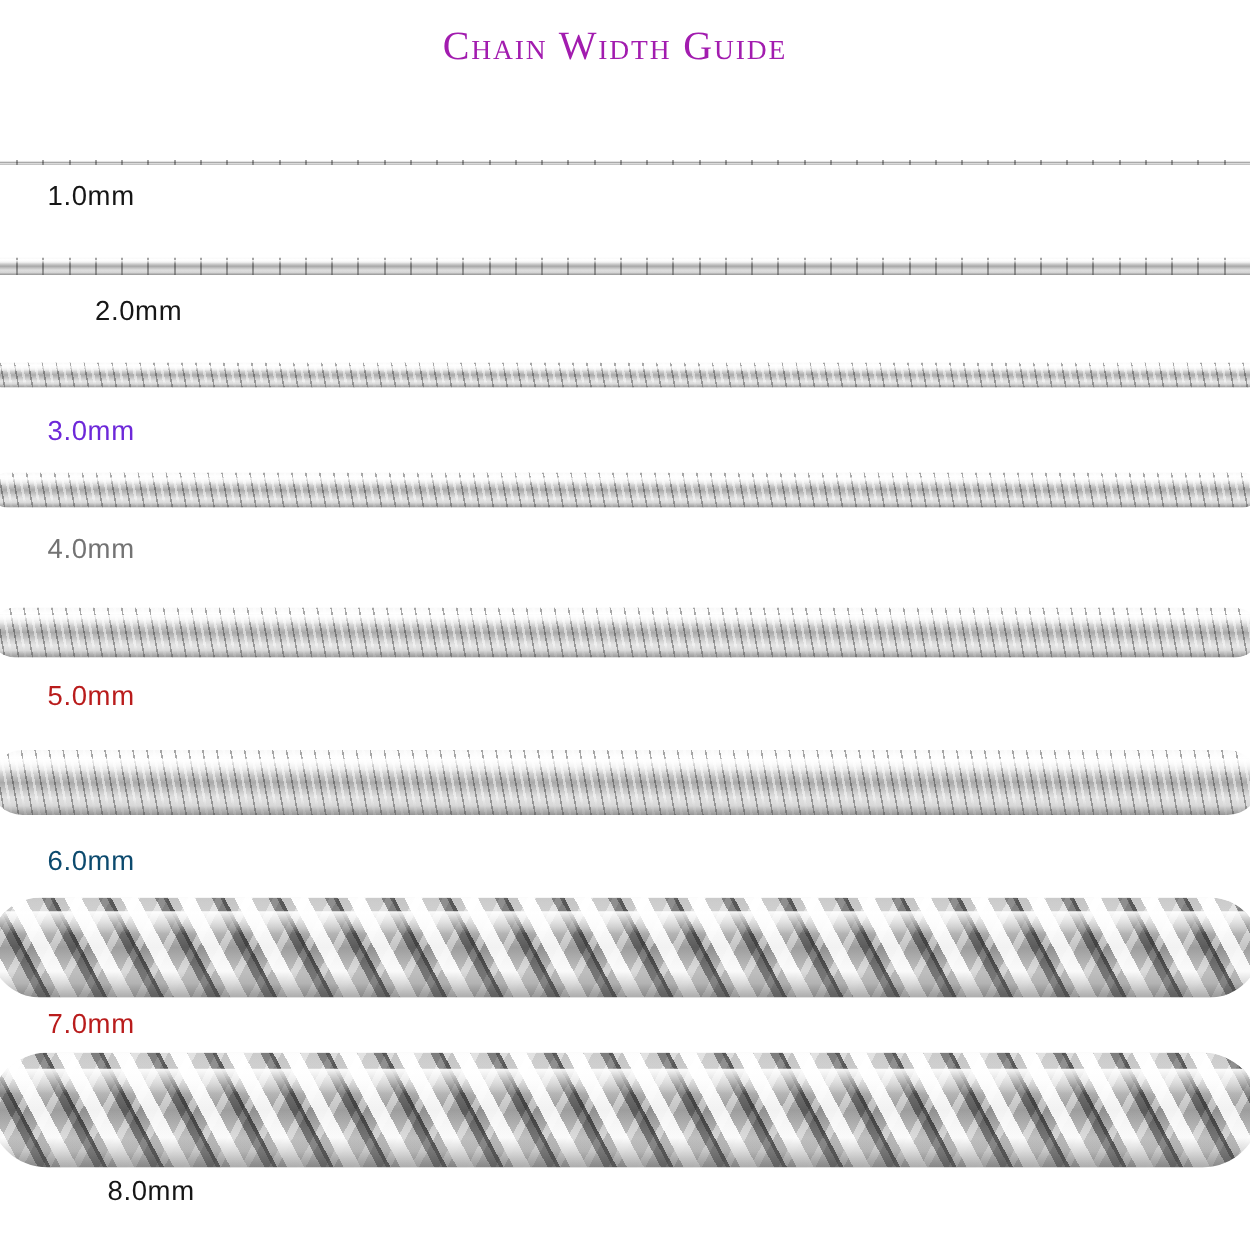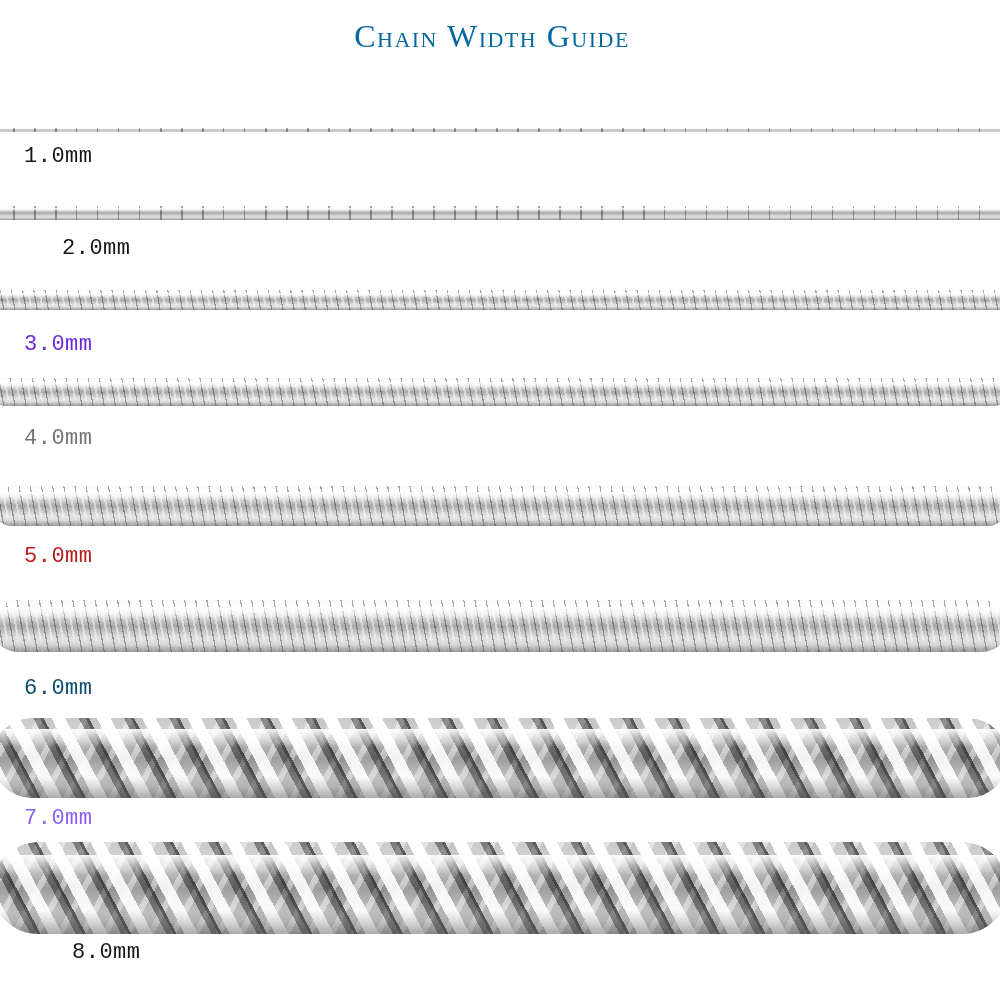--- a/index.html
+++ b/index.html
@@ -17,42 +17,42 @@
 
   #page-title {
     position: absolute;
     top: 18px;
     left: 0;
     width: 984px;
     text-align: center;
     font-family: "Liberation Serif", serif;
     font-size: 32px;
     letter-spacing: 1.5px;
-    color: #0369a1;
+    color: #a21caf;
     font-variant: small-caps;
     white-space: nowrap;
   }
 
   .chain-row {
     position: absolute;
     left: 0;
     width: 1000px;
   }
 
   .chain-strip {
     position: absolute;
     left: -8px;
     width: 1016px;
     overflow: hidden;
   }
 
   .chain-label {
     position: absolute;
-    left: 24px;
-    font-family: Liberation Mono, monospace;
+    left: 38px;
+    font-family: Liberation Sans, sans-serif;
     font-size: 22px;
     color: #161616;
     letter-spacing: 0.5px;
     white-space: nowrap;
   }
 
   
   .chain-body {
     position: absolute;
     left: 0;
@@ -218,21 +218,21 @@
       <div class="chain-label" style="top: 676px; color: #0c4a6e;">6.0mm</div>
     </div>
     <div class="chain-row">
       <div class="chain-strip" style="top: 718px; height: 80px; border-radius: 80px;">
         <div class="chain-body">
           <div class="tex-rope"></div>
           <div class="gloss"></div>
           <div class="shade"></div>
         </div>
       </div>
-      <div class="chain-label" style="top: 806px; color: #8b5cf6;">7.0mm</div>
+      <div class="chain-label" style="top: 806px; color: #b91c1c;">7.0mm</div>
     </div>
     <div class="chain-row">
       <div class="chain-strip" style="top: 842px; height: 92px; border-radius: 92px;">
         <div class="chain-body">
           <div class="tex-rope"></div>
           <div class="gloss"></div>
           <div class="shade"></div>
         </div>
       </div>
       <div class="chain-label" style="top: 940px; color: rgb(22, 22, 22); margin-left: 48px;">8.0mm</div>

